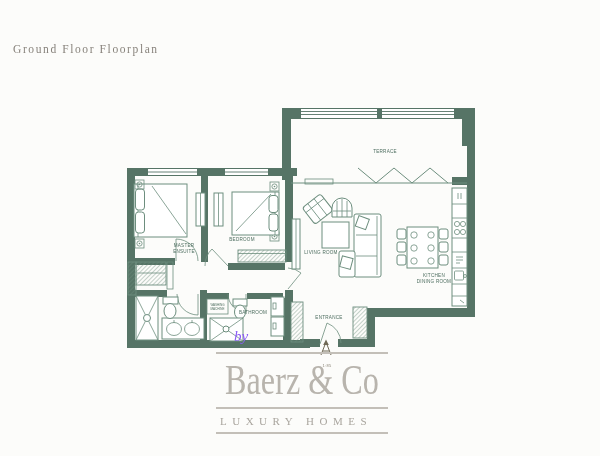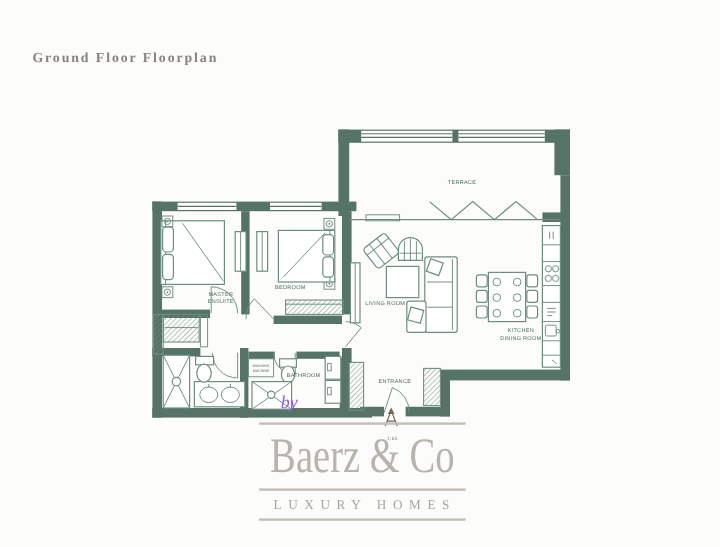--- a/index.html
+++ b/index.html
@@ -1,20 +1,20 @@
 <!DOCTYPE html>
 <html><head>
 <meta charset="utf-8">
 <style>
   html,body{margin:0;padding:0;}
   body{background:#ffffff;}
   .page{position:relative;width:600px;height:456px;background:#fcfcfa;overflow:hidden;
         font-family:"Liberation Sans",sans-serif;}
-  .title{position:absolute;left:27px;top:43px;font-family:"Liberation Serif",serif;
-         font-size:11.5px;font-weight:700;letter-spacing:1.6px;color:#87827b;}
+  .title{position:absolute;left:13px;top:43px;font-family:"Liberation Serif",serif;
+         font-size:11.5px;font-weight:400;letter-spacing:1.6px;color:#87827b;}
   svg{position:absolute;left:0;top:0;}
   svg text{font-family:"Liberation Sans",sans-serif;fill:#4e6e60;letter-spacing:0.25px;}
   .wall{fill:#567466;stroke:none;}
   .ln{stroke:#6d8e7e;fill:none;stroke-width:1;}
   .lnw{stroke:#567466;fill:none;stroke-width:0.9;}
   .furn{stroke:#6d8e7e;fill:#ffffff;stroke-width:1;}
   .furnN{stroke:#6d8e7e;fill:none;stroke-width:0.8;}
   .hat{stroke:#6d8e7e;fill:url(#hatch);stroke-width:0.9;}
   .winbox{fill:#ffffff;stroke:none;}
   .lbl{font-size:4.6px;}
@@ -22,21 +22,21 @@
   .scale{font-size:4px;fill:#8a8476;}
   .north{stroke:#6f6855;stroke-width:1;fill:none;}
   .logo{position:absolute;left:216px;top:330px;width:172px;color:#b8b4ad;}
   .logo .by{position:absolute;left:18px;top:-2px;font-family:"Liberation Serif",serif;
             font-style:italic;font-size:15px;color:#8b5cf6;}
   .logo .rule{border-top:2px solid #c3bfb8;height:0;}
   .logo .r1{margin-top:22px;}
   .logo .name{height:53px;display:flex;align-items:center;justify-content:center;
               font-family:"Liberation Serif",serif;font-size:35px;color:#b8b4ad;
               transform:scale(0.92,1.18);transform-origin:50% 55%;white-space:nowrap;}
-  .logo .tagline{text-align:center;font-family:"Liberation Serif",serif;font-size:11px;
+  .logo .tagline{font-family:"Liberation Serif",serif;font-size:11px;
                  letter-spacing:5.5px;padding:6px 0 5px 4px;color:#a9a59e;}
 </style>
 </head>
 <body>
 
 <div class="page">
 
   <div class="title">Ground Floor Floorplan</div>
 
   <svg width="600" height="456" viewBox="0 0 600 456">

